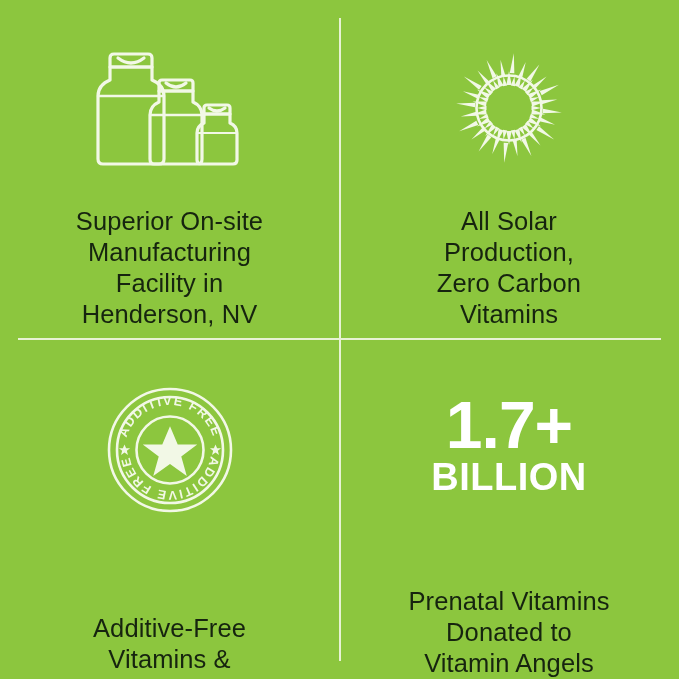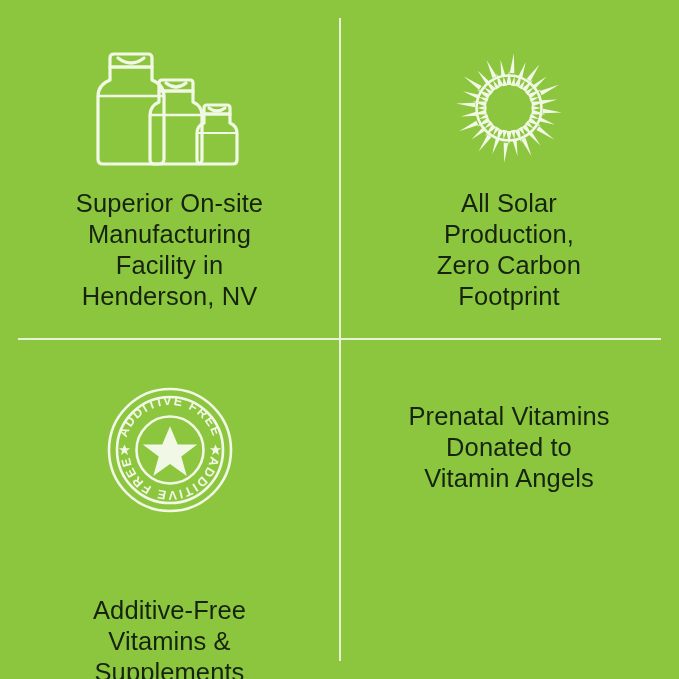--- a/index.html
+++ b/index.html
@@ -40,20 +40,21 @@
     inset: 0;
     display: grid;
     grid-template-columns: 339px 340px;
     grid-template-rows: 339px 340px;
   }
   .cell {
     position: relative;
     display: flex;
     flex-direction: column;
     align-items: center;
+    gap: 18px;
   }
   .icon-slot {
     display: flex;
     align-items: center;
     justify-content: center;
   }
   .caption {
     color: #16240f;
     text-align: center;
     font-size: 25.5px;
@@ -324,21 +325,21 @@
               <g transform="rotate(350 59 59)">
                   <path d="M59 10 L61 26 L57 26 Z"></path>
                 </g>
             </g>
           </g>
         </svg>
       </div>
       <div class="caption">All Solar
 Production,
 Zero Carbon
-Footprint</div>
+Vitamins</div>
     </div>
 
     <div class="cell cell-bl">
       <div class="icon-slot">
         <svg width="130" height="130" viewBox="0 0 130 130">
           <defs>
             <path id="arcTop" d="M 65 65 m -45 0 a 45 45 0 0 1 90 0" fill="none"></path>
             <path id="arcBottom" d="M 65 65 m 41 0 a 41 41 0 0 1 -82 0" fill="none"></path>
           </defs>
           <circle cx="65" cy="65" r="61" fill="none" stroke="#f2f8e6" stroke-width="2.6"></circle>
@@ -362,19 +363,25 @@
             <path transform="translate(65 67.5) scale(2.62)" d="M0 -10 L2.95 -3.1 L10.4 -3.1 L4.3 1.5 L6.4 9 L0 4.4 L-6.4 9 L-4.3 1.5 L-10.4 -3.1 L-2.95 -3.1 Z"></path>
           </g>
         </svg>
       </div>
       <div class="caption">Additive-Free
 Vitamins &amp;
 Supplements</div>
     </div>
 
     <div class="cell cell-br">
+      <div class="icon-slot">
+        <div class="stat">
+          <div class="stat-number">1.7+</div>
+          <div class="stat-unit">BILLION</div>
+        </div>
+      </div>
       <div class="caption">Prenatal Vitamins
 Donated to
 Vitamin Angels</div>
     </div>
 
   </div>
 </div>
 
 </body></html>

